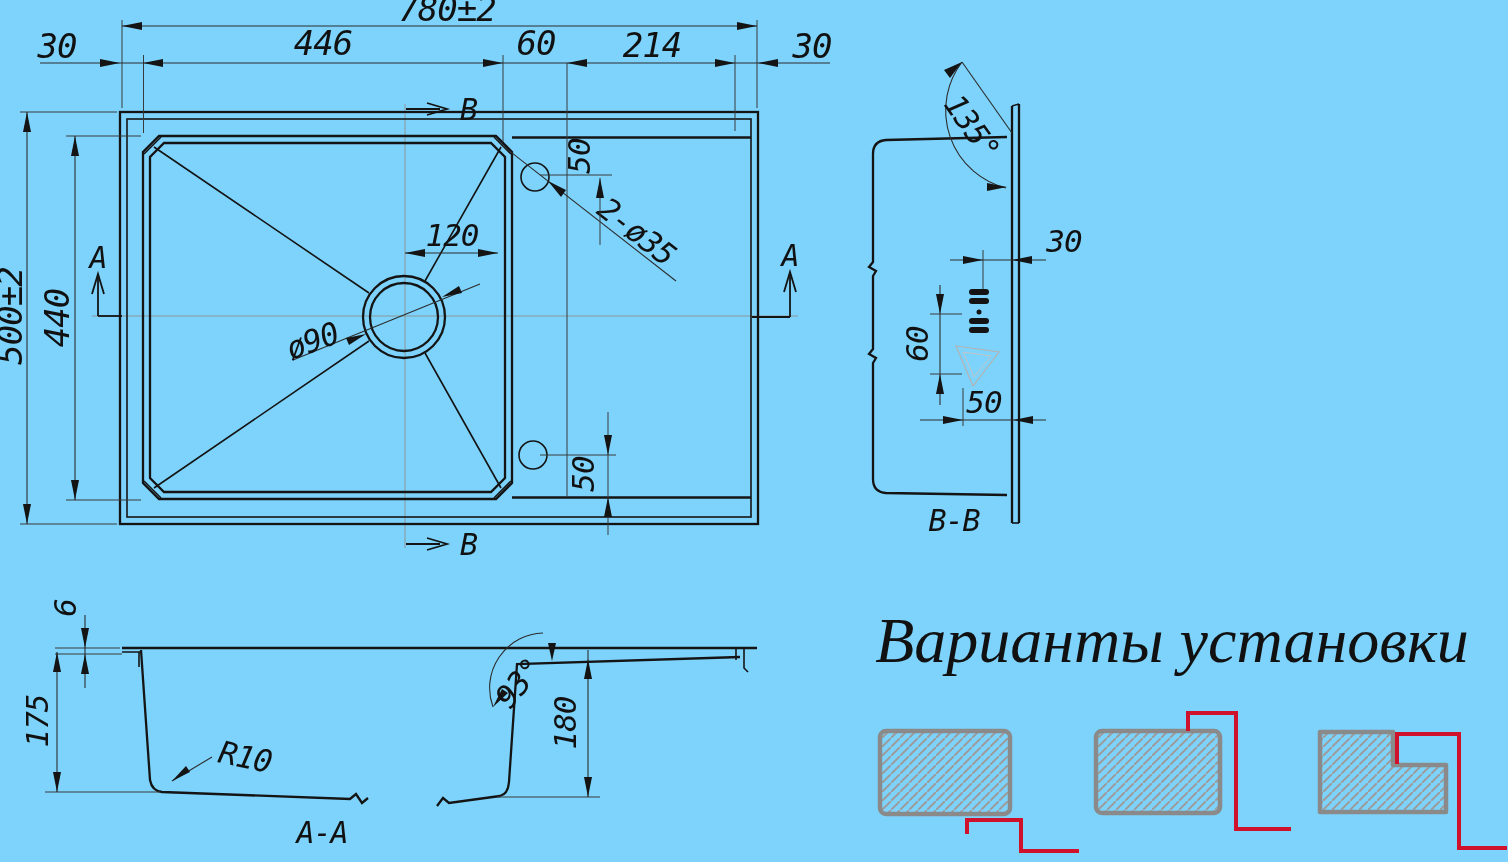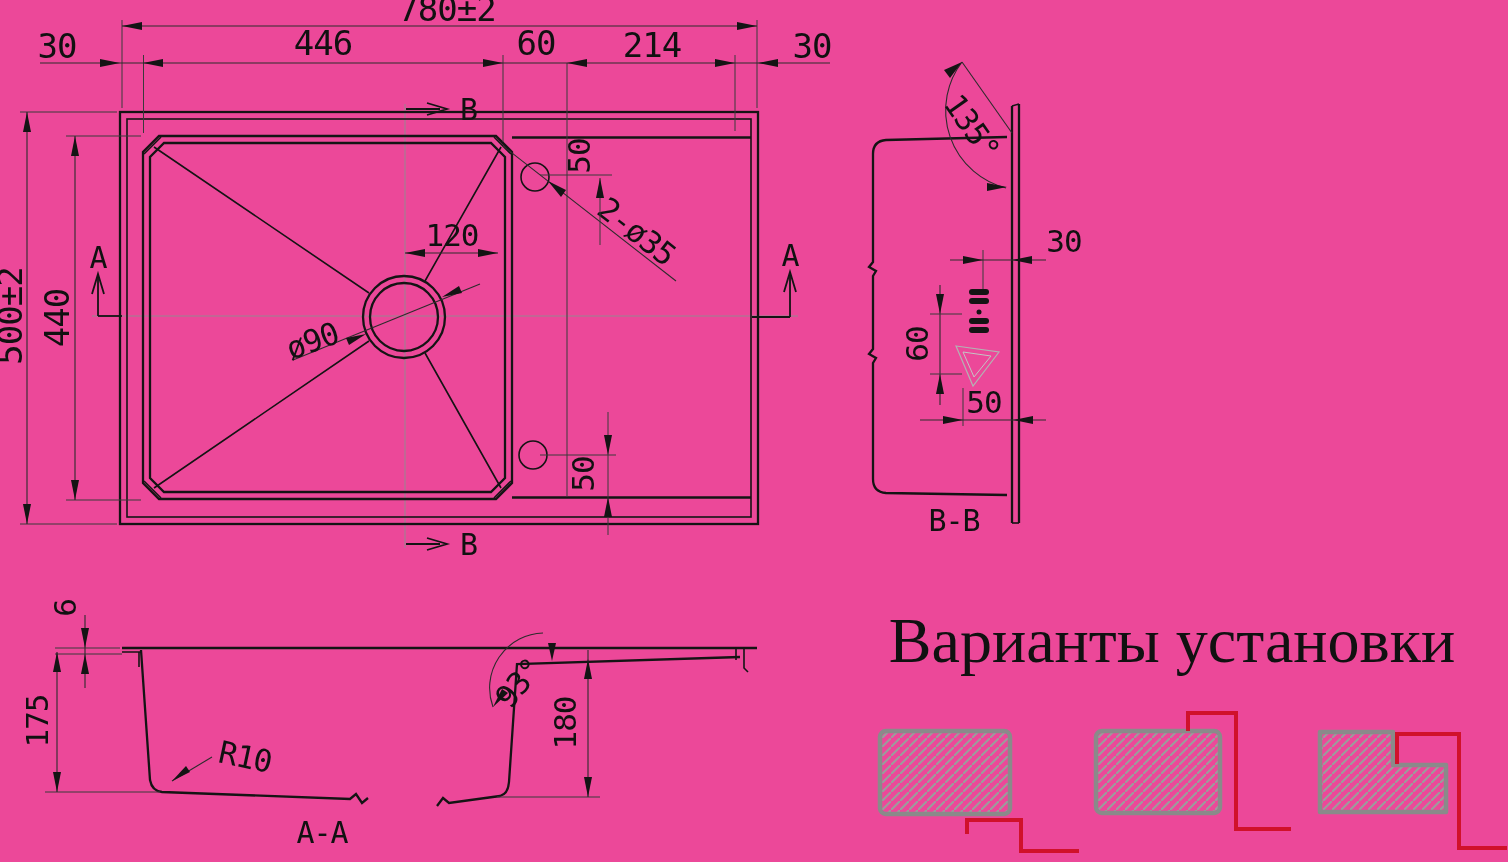--- a/index.html
+++ b/index.html
@@ -1,16 +1,16 @@
 <!DOCTYPE html>
 <html><head>
 <meta charset="utf-8">
 <style>
   html,body{margin:0;padding:0;background:#fff;}
-  #stage{position:relative;width:1508px;height:862px;background:#ec4899;overflow:hidden;}
+  #stage{position:relative;width:1508px;height:862px;background:#7dd3fc;overflow:hidden;font-style:italic;}
   svg{position:absolute;left:0;top:0;}
   text{fill:#111;}
   .dim{font-family:"DejaVu Sans Mono","Liberation Mono",monospace;font-size:31px;letter-spacing:-1px;}
   .dimL{font-family:"DejaVu Sans Mono","Liberation Mono",monospace;font-size:34px;letter-spacing:-1px;}
   .seclab{font-family:"DejaVu Sans Mono","Liberation Mono",monospace;font-size:30px;letter-spacing:-1px;}
   .title{font-family:"Liberation Serif","DejaVu Serif",serif;font-size:64px;}
   .thin{stroke:#3a3a3a;stroke-width:1;fill:none;}
   .dimline{stroke:#2c2c2c;stroke-width:1.1;fill:none;}
   .center{stroke:#8f8f8f;stroke-width:0.9;fill:none;}
   .thick{stroke:#141414;stroke-width:2.3;fill:none;}

